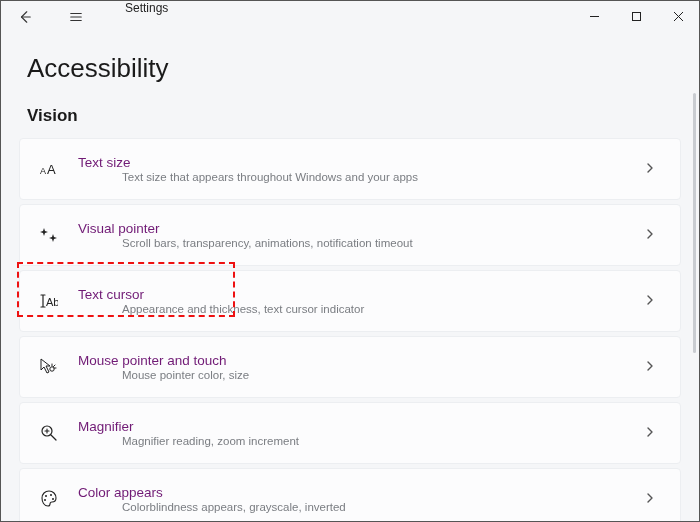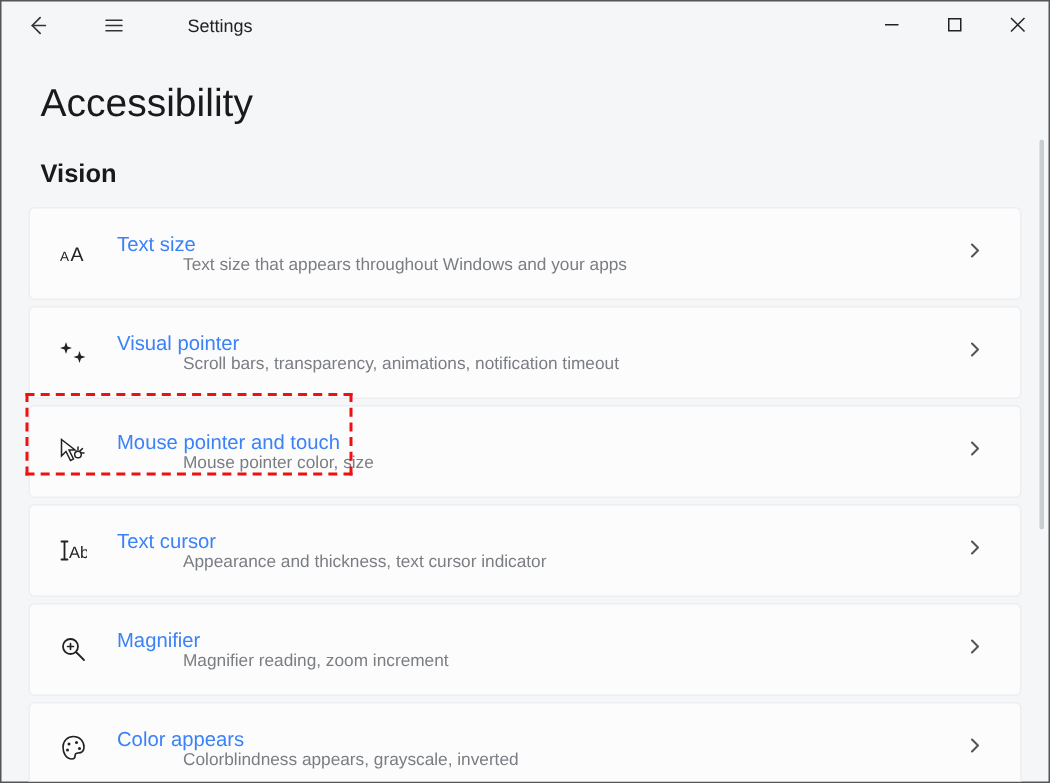--- a/index.html
+++ b/index.html
@@ -9,41 +9,41 @@
     font-family: "Segoe UI", Arial, sans-serif;
     color: #1a1a1a;
     border: 1px solid #555;
     position: relative;
     overflow: hidden;
   }
   .titlebar {
     height: 32px; display: flex; align-items: center;
     padding-left: 8px;
   }
-  .titlebar-left { display: flex; align-items: center; gap: 19px; }
+  .titlebar-left { display: flex; align-items: flex-start; gap: 19px; }
   .tb-btn { width: 32px; height: 32px; display: flex; align-items: center; justify-content: center; }
   .tb-label { font-size: 12px; color: #222; margin-left: 14px; }
   .win-controls { position: absolute; right: 0; top: 0; display: flex; }
   .win-btn { width: 42px; height: 30px; display: flex; align-items: center; justify-content: center; }
   .page-title { font-size: 26px; font-weight: 400; padding: 20px 26px 8px 26px; }
   .section-label { font-size: 17px; font-weight: 600; padding: 14px 26px 12px 26px; }
   .list { padding: 0 18px; }
   .row {
     background: #fcfcfd;
     border: 1px solid #eceef1;
     border-radius: 4px;
     height: 62px;
     margin-bottom: 4px;
     display: flex; align-items: center;
     padding: 0 18px;
     position: relative;
   }
   .row-icon { width: 22px; height: 22px; display: flex; align-items: center; justify-content: center; flex: 0 0 22px; }
   .row-text { margin-left: 18px; flex: 1; }
-  .row-title { font-size: 13.5px; color: #3b82f6; }
+  .row-title { font-size: 13.5px; color: #701a75; }
   .row-sub { font-size: 11.5px; color: #7a7d82; margin-top: 1px; margin-left: 44px; }
   .chev { flex: 0 0 18px; color: #5a5d63; }
   .highlight {
     position: absolute;
     border: 2.5px dashed #e11;
     pointer-events: none;
     z-index: 10;
   }
   .scroll-indicator {
     position: absolute; right: 3px; top: 92px; width: 3px; height: 260px;
@@ -123,47 +123,47 @@
     </div>
     <div class="chev">
       <svg width="12" height="12" viewBox="0 0 12 12">
           <path d="M4 2 L8 6 L4 10" stroke="#555" stroke-width="1.4" fill="none" stroke-linecap="round" stroke-linejoin="round"></path>
         </svg>
     </div>
   </div>
 
   <div class="row">
     <div class="row-icon">
+      <svg width="18" height="18" viewBox="0 0 18 18">
+          <path d="M3 3 L3 15 M1 3 L5 3 M1 15 L5 15" stroke="#222" stroke-width="1.2" stroke-linecap="round"></path>
+          <text x="6" y="14" font-size="11" fill="#222">Ab</text>
+        </svg>
+    </div>
+    <div class="row-text">
+      <div class="row-title">Text cursor</div>
+      <div class="row-sub">Appearance and thickness, text cursor indicator</div>
+    </div>
+    <div class="chev">
+      <svg width="12" height="12" viewBox="0 0 12 12">
+          <path d="M4 2 L8 6 L4 10" stroke="#555" stroke-width="1.4" fill="none" stroke-linecap="round" stroke-linejoin="round"></path>
+        </svg>
+    </div>
+  </div>
+
+  <div class="row">
+    <div class="row-icon">
       <svg width="20" height="20" viewBox="0 0 20 20">
           <path d="M2 2 L2 13 L5 10 L8 16 L10 15 L7 9 L11 9 Z" stroke="#222" stroke-width="1" fill="none"></path>
           <path d="M13 9 L13 7 M15 11 L17 11 M14.4 9.6 L16 8" stroke="#222" stroke-width="1" stroke-linecap="round"></path>
           <circle cx="13" cy="12" r="2.2" stroke="#222" stroke-width="1" fill="none"></circle>
         </svg>
     </div>
     <div class="row-text">
       <div class="row-title">Mouse pointer and touch</div>
       <div class="row-sub">Mouse pointer color, size</div>
-    </div>
-    <div class="chev">
-      <svg width="12" height="12" viewBox="0 0 12 12">
-          <path d="M4 2 L8 6 L4 10" stroke="#555" stroke-width="1.4" fill="none" stroke-linecap="round" stroke-linejoin="round"></path>
-        </svg>
-    </div>
-  </div>
-
-  <div class="row">
-    <div class="row-icon">
-      <svg width="18" height="18" viewBox="0 0 18 18">
-          <path d="M3 3 L3 15 M1 3 L5 3 M1 15 L5 15" stroke="#222" stroke-width="1.2" stroke-linecap="round"></path>
-          <text x="6" y="14" font-size="11" fill="#222">Ab</text>
-        </svg>
-    </div>
-    <div class="row-text">
-      <div class="row-title">Text cursor</div>
-      <div class="row-sub">Appearance and thickness, text cursor indicator</div>
     </div>
     <div class="chev">
       <svg width="12" height="12" viewBox="0 0 12 12">
           <path d="M4 2 L8 6 L4 10" stroke="#555" stroke-width="1.4" fill="none" stroke-linecap="round" stroke-linejoin="round"></path>
         </svg>
     </div>
   </div>
 
   <div class="row">
     <div class="row-icon">

